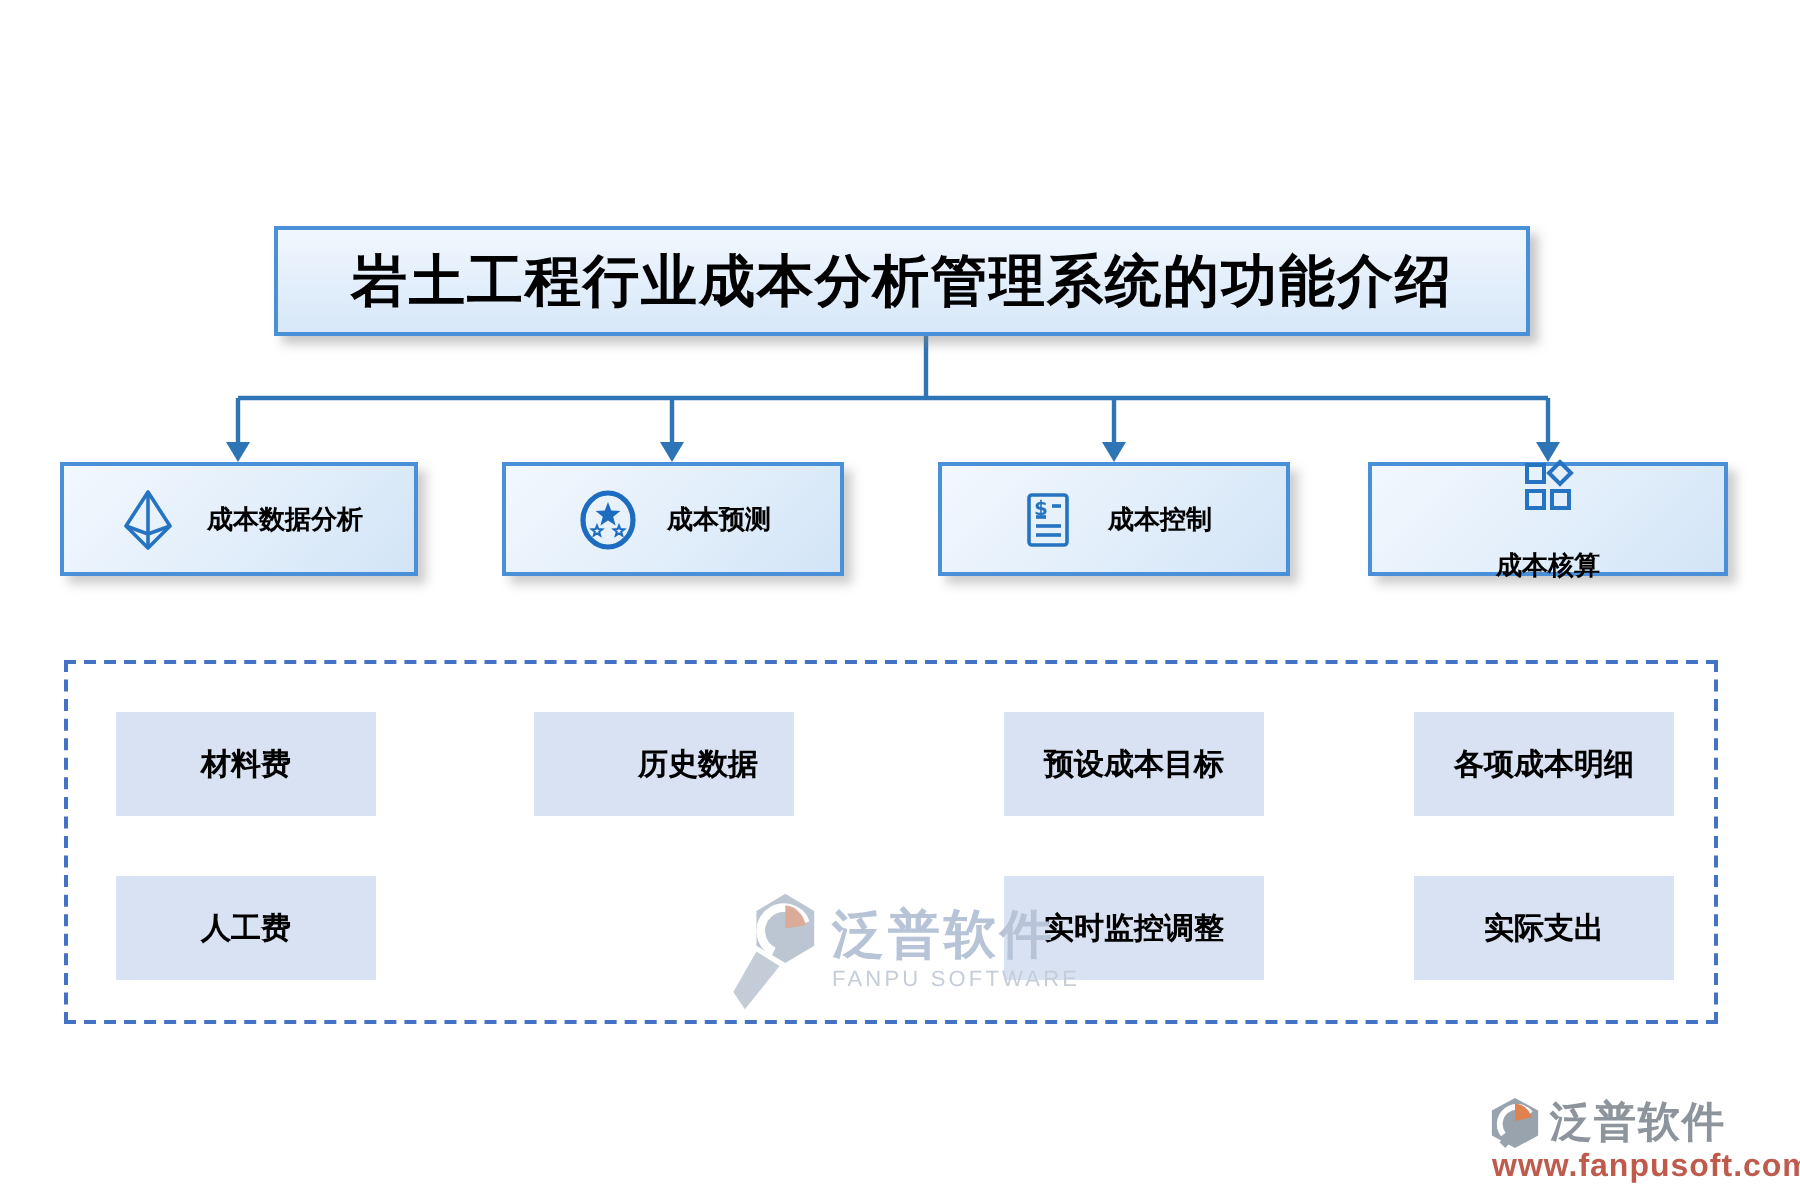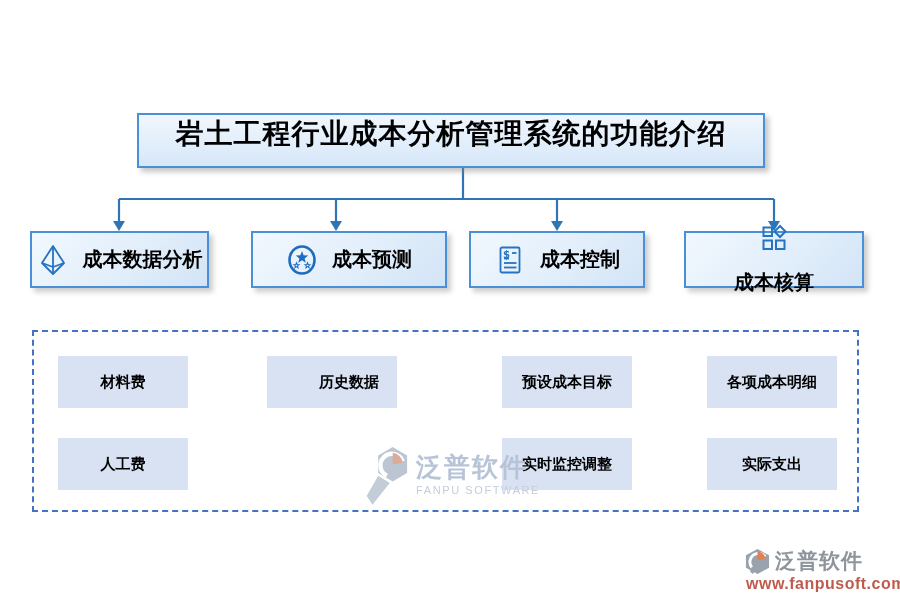--- a/index.html
+++ b/index.html
@@ -10,42 +10,42 @@
 
   
   .connectors { position: absolute; left: 0; top: 0; width: 900px; height: 600px; pointer-events: none; }
 
   
   .title-box {
     position: absolute; left: 137px; top: 113px; width: 628px; height: 55px;
     border: 2px solid #4a90d9;
     background: linear-gradient(180deg, #f1f7fd 0%, #e2eefb 55%, #d7e7f8 100%);
     box-shadow: 4px 4px 5px rgba(130,130,130,0.45);
-    display: flex; justify-content: center;
+    display: flex; align-items: center; justify-content: center;
   }
   .title-box .title-text {
     font-family: "Liberation Serif", "DejaVu Serif", serif;
     font-weight: bold; font-size: 28px; color: #000; letter-spacing: 1px; white-space: nowrap;
   }
 
   
   .feature-box {
     position: absolute; top: 231px; height: 57px;
     border: 2px solid #4a90d9;
     background: linear-gradient(135deg, #f2f8fe 0%, #e0edfa 60%, #d2e4f6 100%);
     box-shadow: 4px 4px 5px rgba(130,130,130,0.4);
     display: flex; align-items: center; justify-content: center; gap: 14px;
   }
   .feature-box.f1 { left: 30px;  width: 179px; }
-  .feature-box.f2 { left: 251px; width: 196px; }
+  .feature-box.f2 { left: 251px; width: 171px; }
   .feature-box.f3 { left: 469px; width: 176px; }
   .feature-box.f4 { left: 684px; width: 180px; flex-direction: column; }
   .feature-label {
     font-family: "Liberation Serif", "DejaVu Serif", serif;
-    font-weight: bold; font-size: 20px; color: #000; white-space: nowrap;
+    font-weight: bold; font-size: 13px; color: #000; white-space: nowrap;
   }
   .feature-icon { width: 32px; height: 32px; display: inline-flex; flex: 0 0 auto; }
   .feature-icon svg { width: 100%; height: 100%; }
 
   
   .detail-panel {
     position: absolute; left: 32px; top: 330px; width: 827px; height: 182px;
     border: 2px dashed #4472c4; background: transparent;
   }
 

